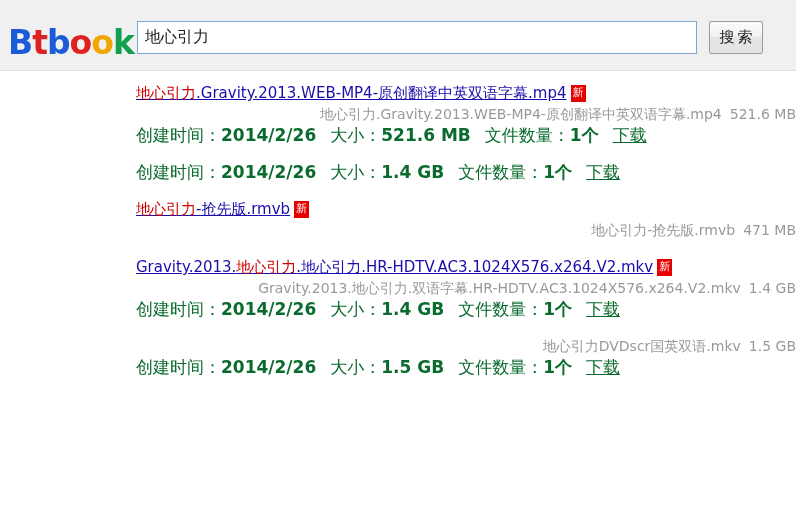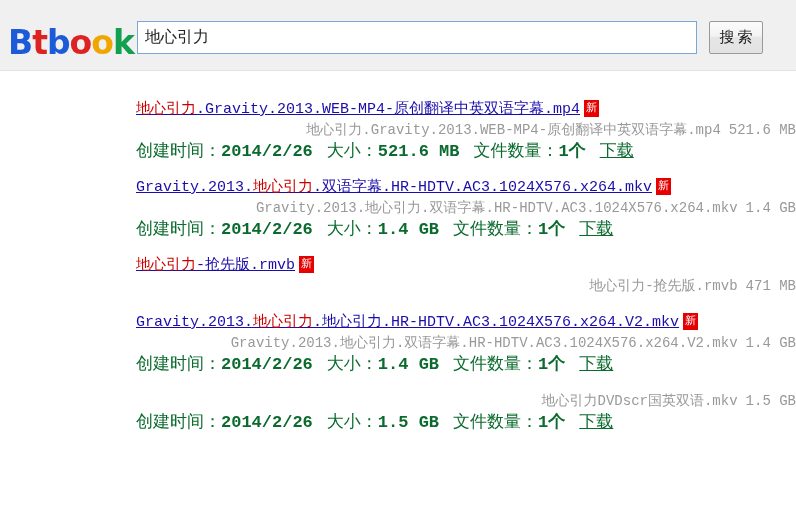--- a/index.html
+++ b/index.html
@@ -67,23 +67,22 @@
     font-family: "DejaVu Sans", "Liberation Sans", sans-serif;
     font-size: 15px;
     color: #1a1a1a;
     cursor: pointer;
     letter-spacing: 3px;
     text-indent: 3px;
   }
 
   
   .results {
-    padding-top: 29px;
+    padding-top: 12px;
     padding-left: 136px;
-    font-family: Liberation Mono, monospace;
   }
   .result {
     margin-bottom: 16px;
   }
   .result-title-row {
     line-height: 20px;
     white-space: nowrap;
   }
   .result-title {
     font-size: 15px;
@@ -141,22 +140,20 @@
   <button class="search-button">搜索</button>
 </div>
 
 <div class="results" id="results-list">
     <div class="result">
       <div class="result-title-row"><a class="result-title" href="#"><span class="pre"></span><span class="hl">地心引力</span><span class="suf">.Gravity.2013.WEB-MP4-原创翻译中英双语字幕.mp4</span></a><span class="badge-new">新</span></div>
       <div class="result-desc"><span>地心引力.Gravity.2013.WEB-MP4-原创翻译中英双语字幕.mp4</span><span class="size">521.6 MB</span></div>
       <div class="result-meta"><span class="label">创建时间：</span><span class="value">2014/2/26</span><span class="sep"></span><span class="label">大小：</span><span class="value">521.6 MB</span><span class="sep"></span><span class="label">文件数量：</span><span class="value">1个</span><span class="sep"></span><a class="download-link" href="#">下载</a></div>
     </div>
     <div class="result">
-      <div class="result-title-row"><a class="result-title" href="#"><span class="pre">Gravity.2013.</span><span class="hl">地心引力</span><span class="suf">.双语字幕.HR-HDTV.AC3.1024X576.x264.mkv</span></a><span class="badge-new">新</span></div>
-      <div class="result-desc"><span>Gravity.2013.地心引力.双语字幕.HR-HDTV.AC3.1024X576.x264.mkv</span><span class="size">1.4 GB</span></div>
       <div class="result-meta"><span class="label">创建时间：</span><span class="value">2014/2/26</span><span class="sep"></span><span class="label">大小：</span><span class="value">1.4 GB</span><span class="sep"></span><span class="label">文件数量：</span><span class="value">1个</span><span class="sep"></span><a class="download-link" href="#">下载</a></div>
     </div>
     <div class="result">
       <div class="result-title-row"><a class="result-title" href="#"><span class="pre"></span><span class="hl">地心引力</span><span class="suf">-抢先版.rmvb</span></a><span class="badge-new">新</span></div>
       <div class="result-desc"><span>地心引力-抢先版.rmvb</span><span class="size">471 MB</span></div>
     </div>
     <div class="result">
       <div class="result-title-row"><a class="result-title" href="#"><span class="pre">Gravity.2013.</span><span class="hl">地心引力</span><span class="suf">.地心引力.HR-HDTV.AC3.1024X576.x264.V2.mkv</span></a><span class="badge-new">新</span></div>
       <div class="result-desc"><span>Gravity.2013.地心引力.双语字幕.HR-HDTV.AC3.1024X576.x264.V2.mkv</span><span class="size">1.4 GB</span></div>
       <div class="result-meta"><span class="label">创建时间：</span><span class="value">2014/2/26</span><span class="sep"></span><span class="label">大小：</span><span class="value">1.4 GB</span><span class="sep"></span><span class="label">文件数量：</span><span class="value">1个</span><span class="sep"></span><a class="download-link" href="#">下载</a></div>

